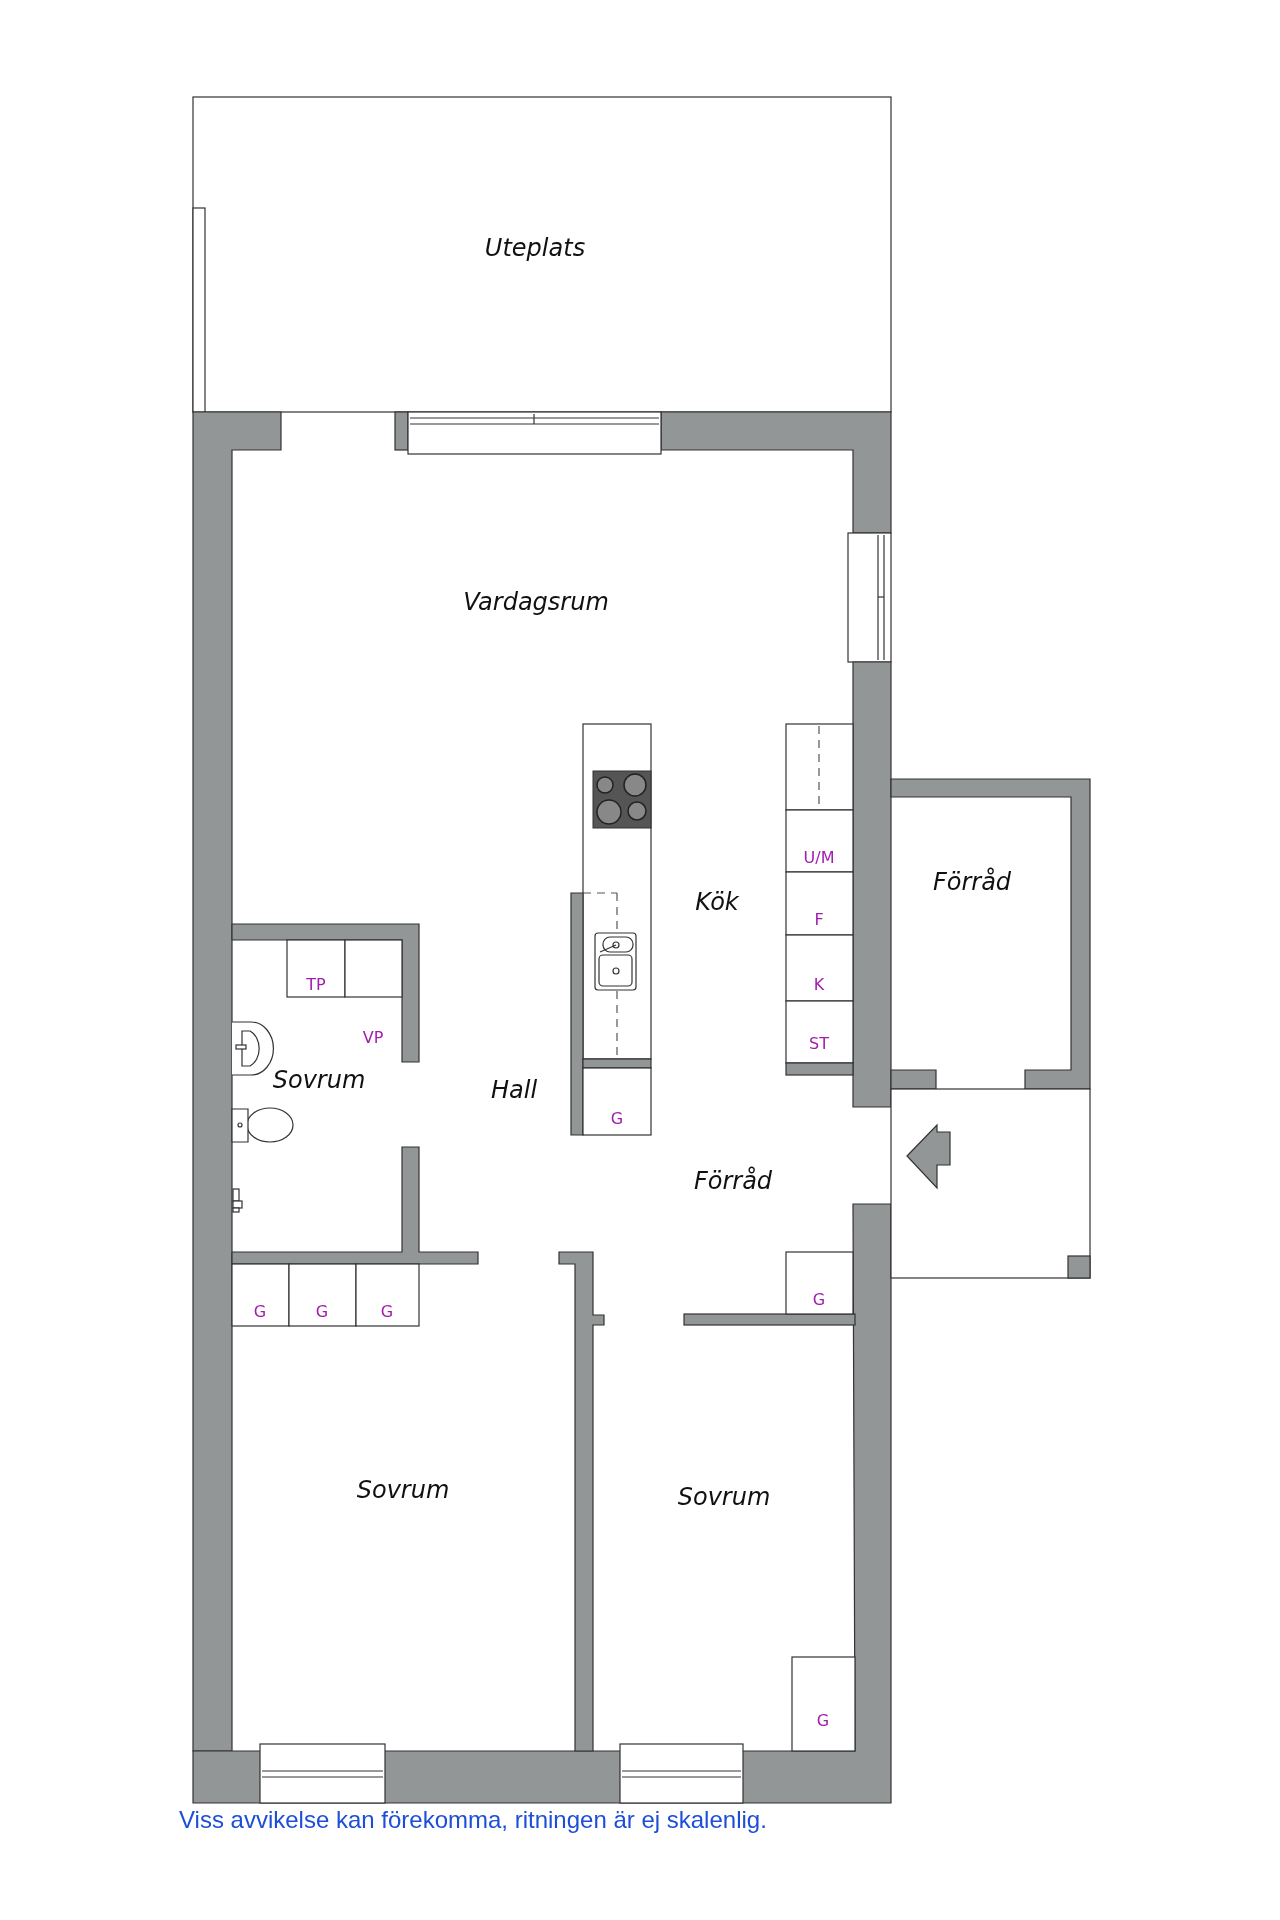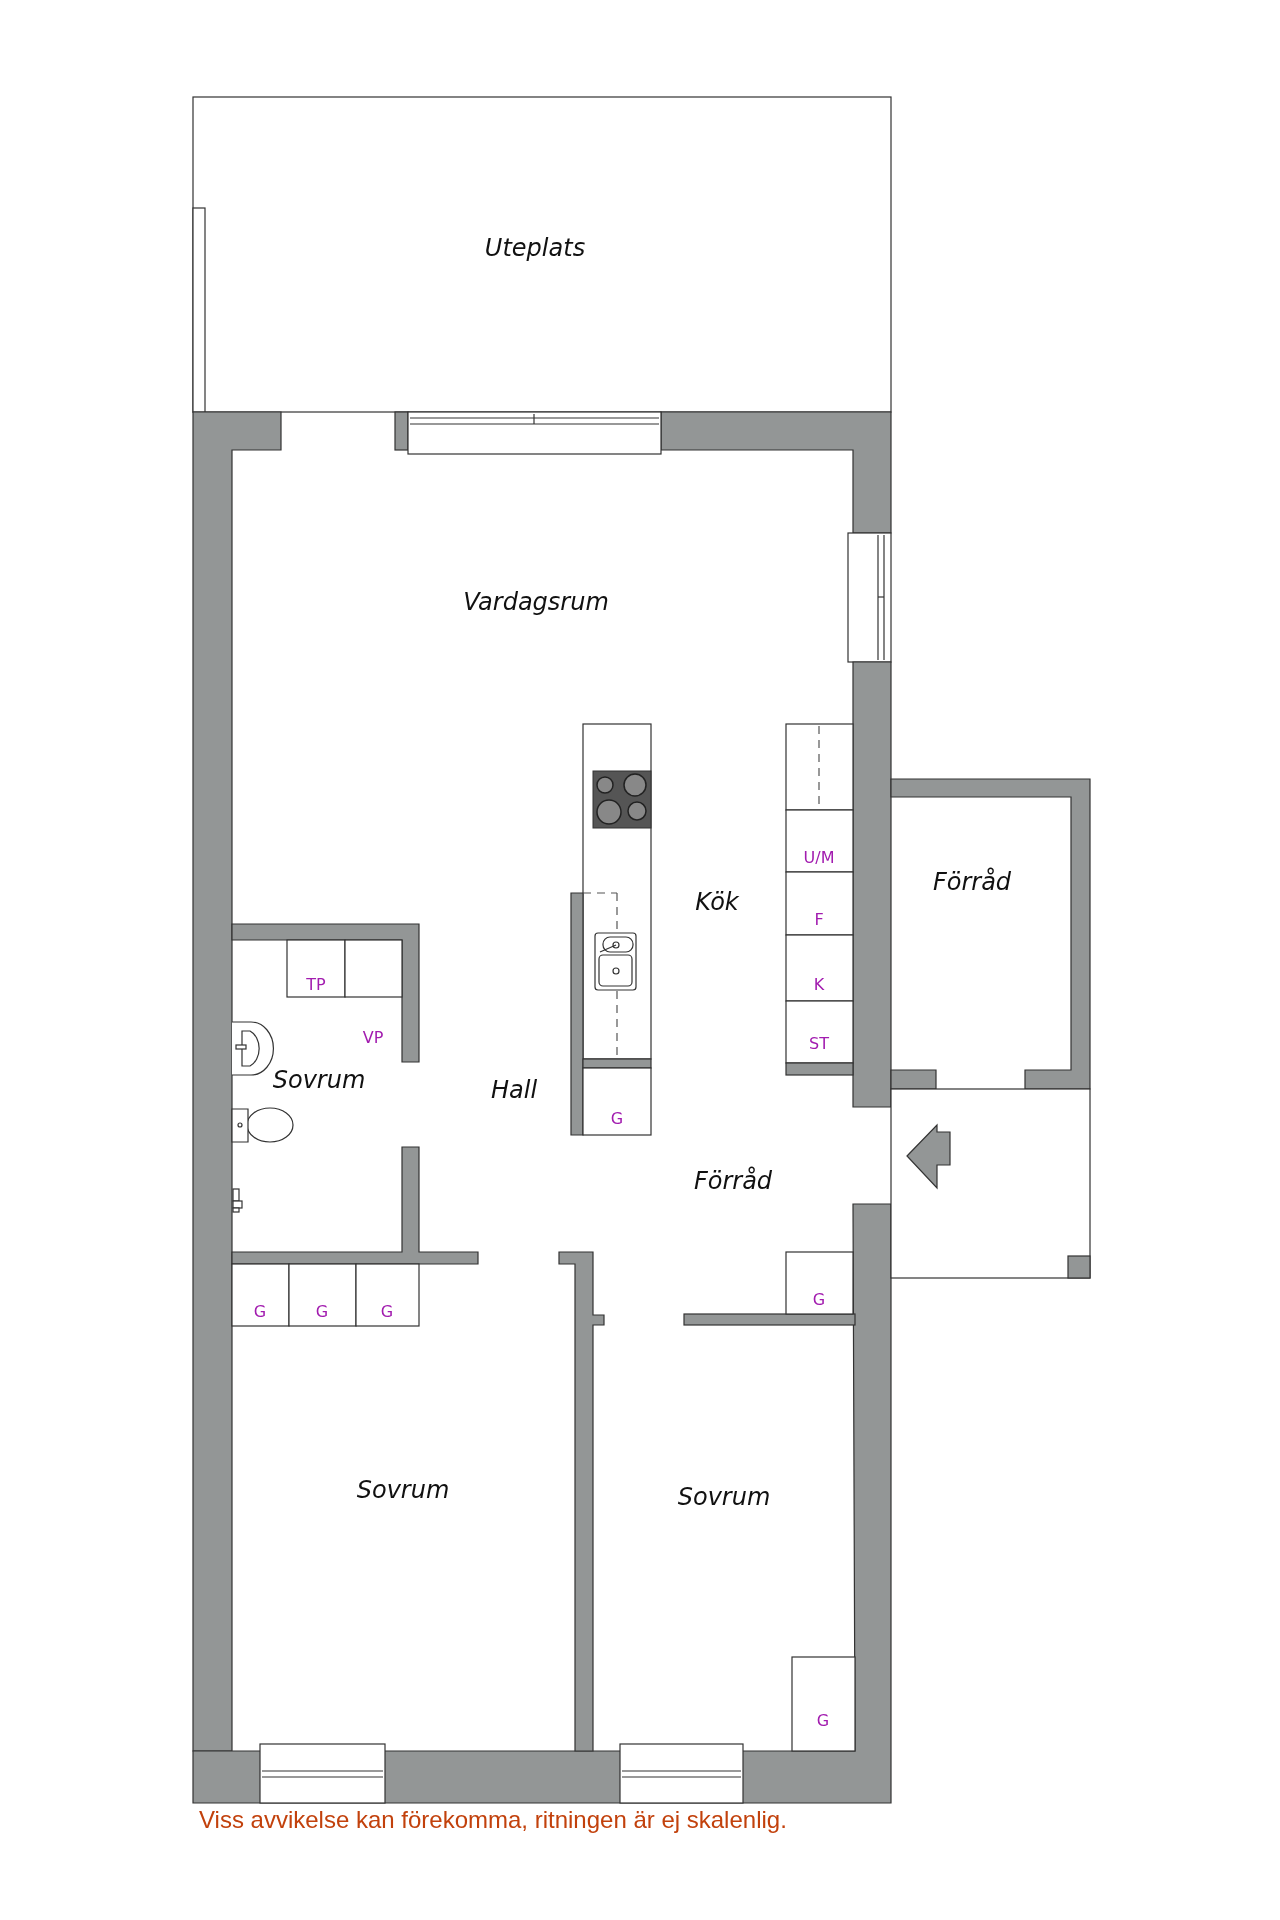--- a/index.html
+++ b/index.html
@@ -4,21 +4,21 @@
 <style>
   html,body{margin:0;padding:0;background:#ffffff;}
   body{width:1280px;height:1920px;position:relative;overflow:hidden;font-family:"DejaVu Sans","Liberation Sans",sans-serif;}
   svg{position:absolute;left:0;top:0;}
   .wall{fill:#939696;stroke:#333;stroke-width:1.2;}
   .fix{fill:#fff;stroke:#333;stroke-width:1.2;}
   .line{fill:none;stroke:#333;stroke-width:1.2;}
   .dash{fill:none;stroke:#555;stroke-width:1.2;stroke-dasharray:8 6;}
   .lbl{position:absolute;transform:translate(-50%,-50%);font-size:24px;color:#111;white-space:nowrap;font-family:"DejaVu Sans","Liberation Sans",sans-serif;font-style:italic;}
   .cab{position:absolute;transform:translate(-50%,-50%);font-size:16px;color:#a21caf;white-space:nowrap;margin-top:16px;}
-  .note{position:absolute;left:199px;top:1806px;font-size:24px;color:#c2410c;font-family:"Liberation Sans",sans-serif;}
+  .note{position:absolute;left:179px;top:1806px;font-size:24px;color:#1d4ed8;font-family:"Liberation Sans",sans-serif;}
 </style>
 </head>
 <body>
 
 <svg width="1280" height="1920" viewBox="0 0 1280 1920">
 
   <rect x="193" y="97" width="698" height="315" class="fix"></rect>
   <rect x="193" y="208" width="12" height="204" class="fix"></rect>
 
   <path class="wall" d="M193,412 H281 V450 H232 V1751 H193 Z"></path>

